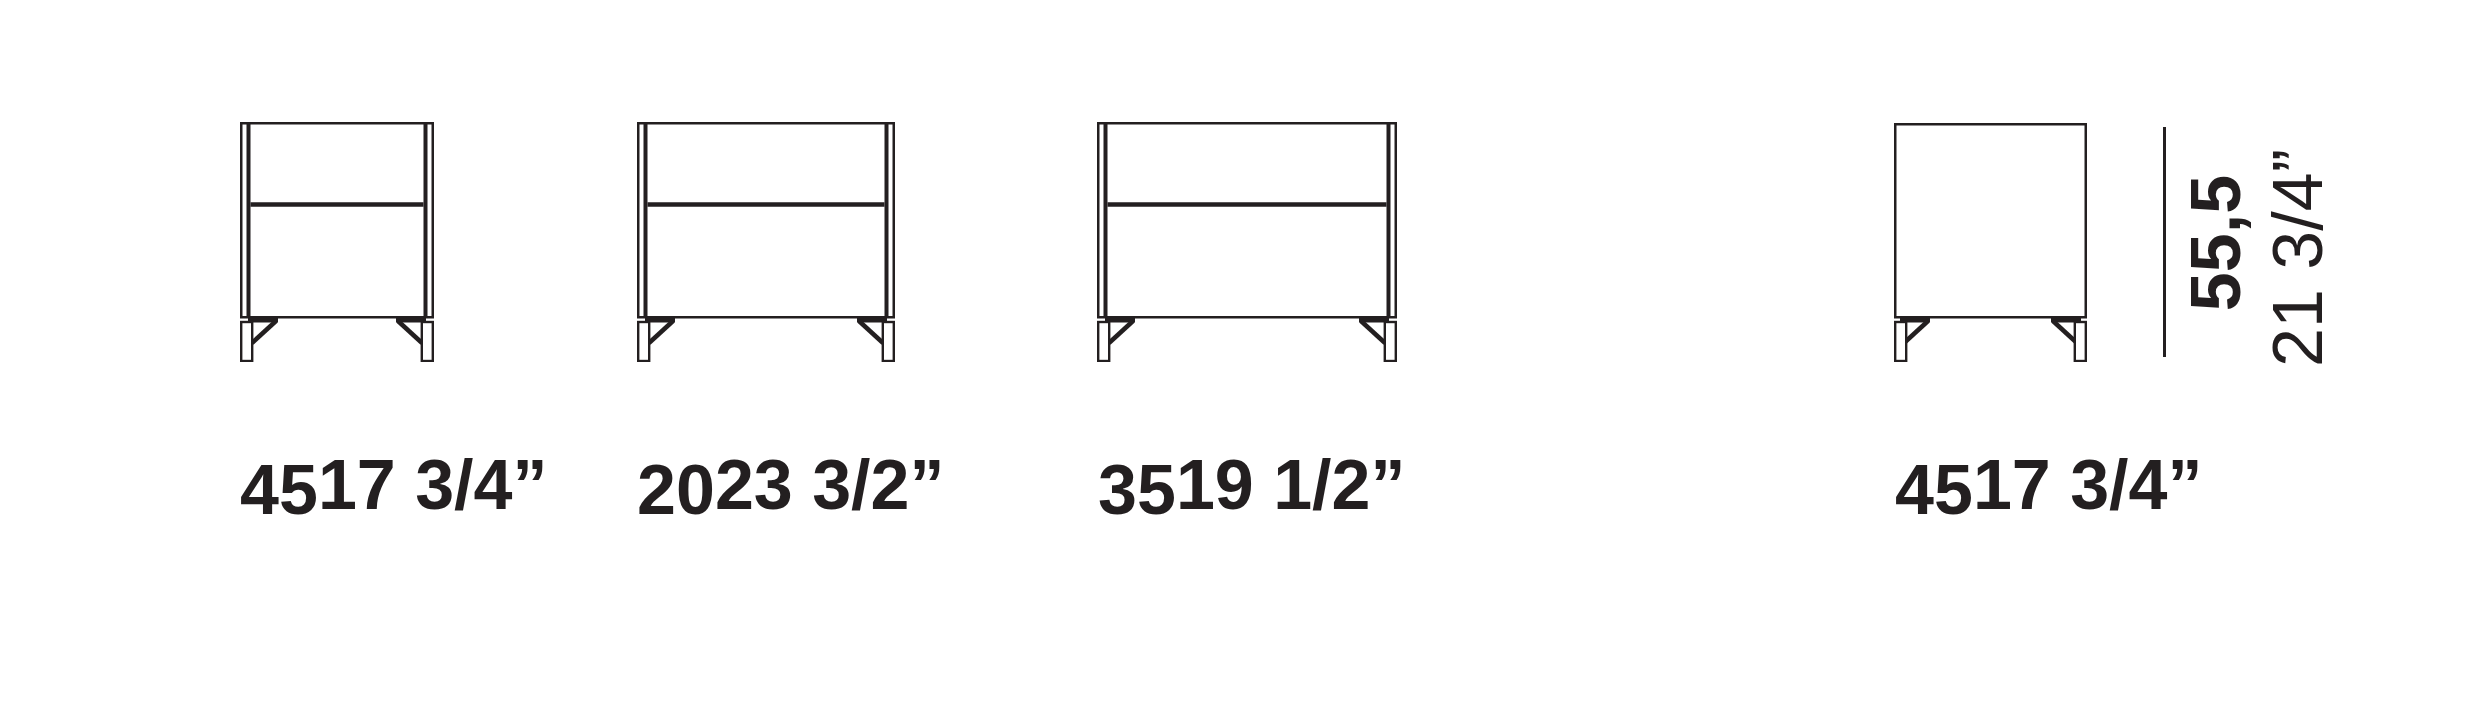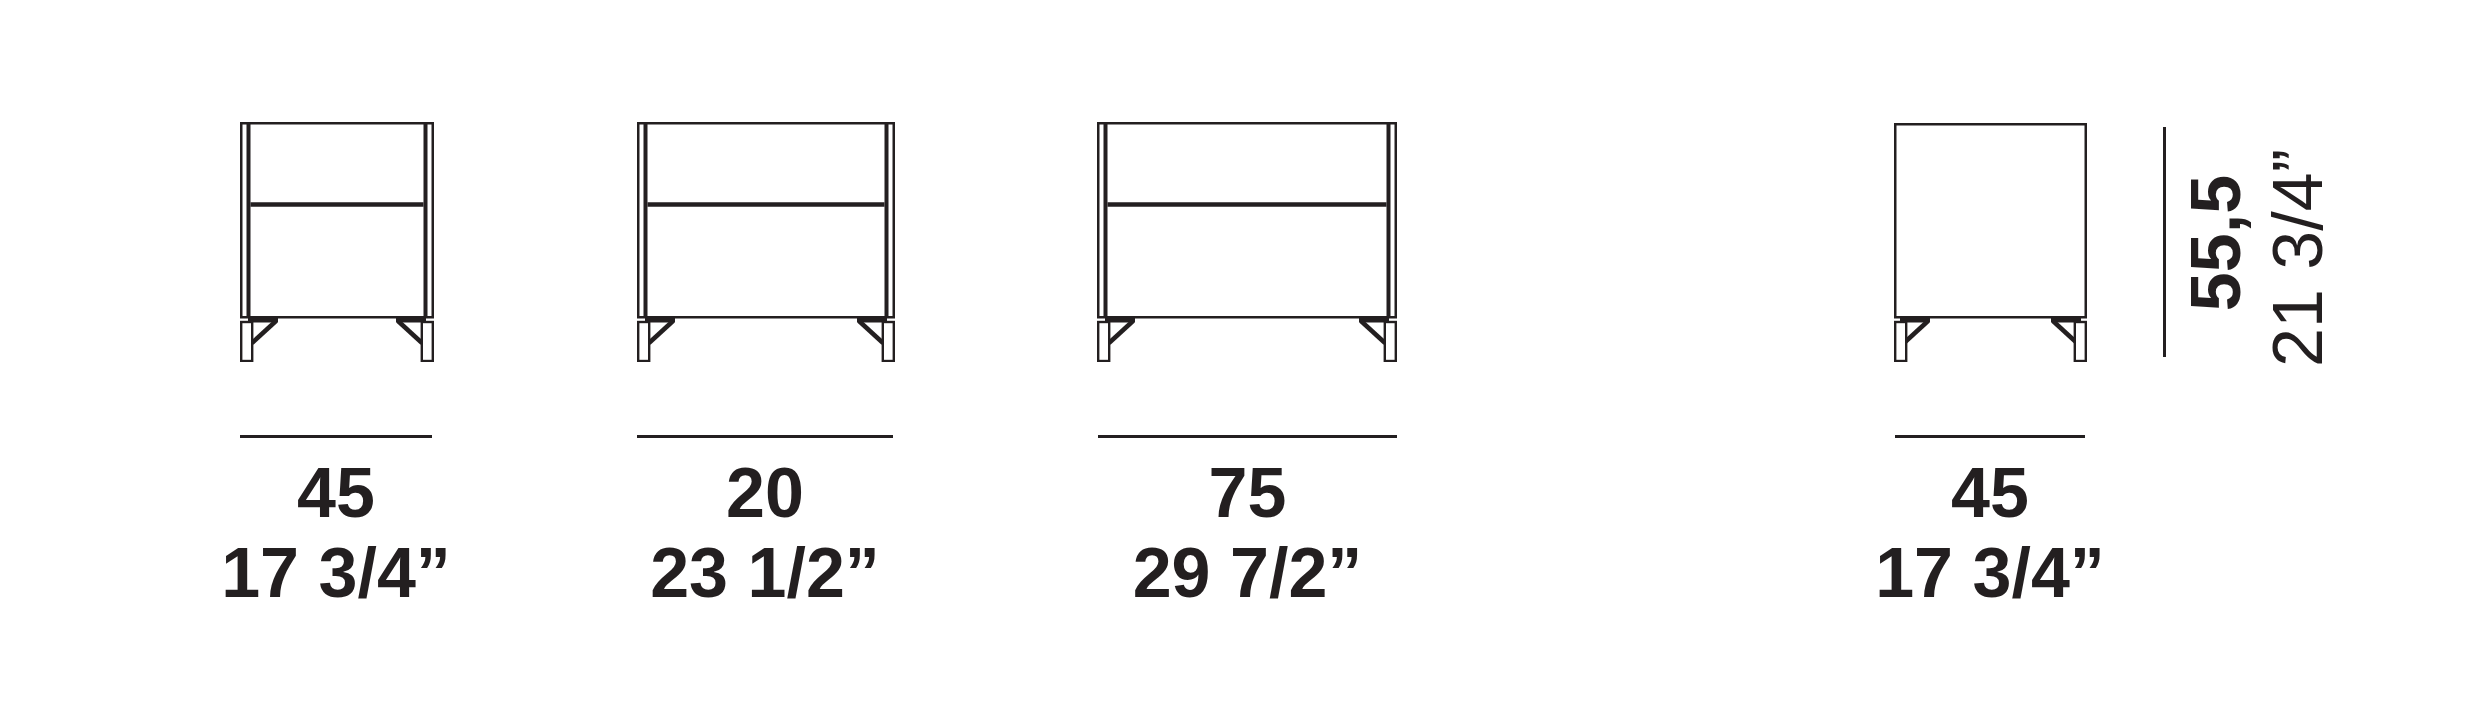--- a/index.html
+++ b/index.html
@@ -24,21 +24,21 @@
   .unit-drawing .panel-line{stroke:var(--ink);stroke-width:4;}
   .unit-drawing .divider{stroke:var(--ink);stroke-width:4.5;}
   .unit-drawing .leg-plate{fill:var(--ink);stroke:none;}
   .unit-drawing .leg-brace{stroke:var(--ink);stroke-width:4.5;}
   .unit-drawing .leg-foot{fill:#ffffff;stroke:var(--ink);stroke-width:2.4;}
 
   .dim-label{
     position:absolute;
     top:435px;
     display:flex;
-    flex-direction:column;
+    flex-direction:row;
     align-items:center;
   }
   .dim-rule{
     align-self:stretch;
     height:3px;
     background:var(--ink);
   }
   .dim-cm{
     margin-top:20px;
     font-size:70px;
@@ -144,27 +144,27 @@
 
   <div class="dim-label" style="left:240px;width:192px">
     <div class="dim-rule"></div>
     <div class="dim-cm">45</div>
     <div class="dim-in">17 3/4”</div>
   </div>
 
   <div class="dim-label" style="left:637px;width:256px">
     <div class="dim-rule"></div>
     <div class="dim-cm">20</div>
-    <div class="dim-in">23 1/2”</div>
+    <div class="dim-in">23 3/2”</div>
   </div>
 
   <div class="dim-label" style="left:1098px;width:299px">
     <div class="dim-rule"></div>
-    <div class="dim-cm">75</div>
-    <div class="dim-in">29 7/2”</div>
+    <div class="dim-cm">35</div>
+    <div class="dim-in">19 1/2”</div>
   </div>
 
   <div class="dim-label" style="left:1895px;width:190px">
     <div class="dim-rule"></div>
     <div class="dim-cm">45</div>
     <div class="dim-in">17 3/4”</div>
   </div>
 
   <div class="vdim-line" style="left:2163px;top:127px;height:230px"></div>
   <div class="vdim-text vdim-cm" style="left:2066px;top:208px">55,5</div>

